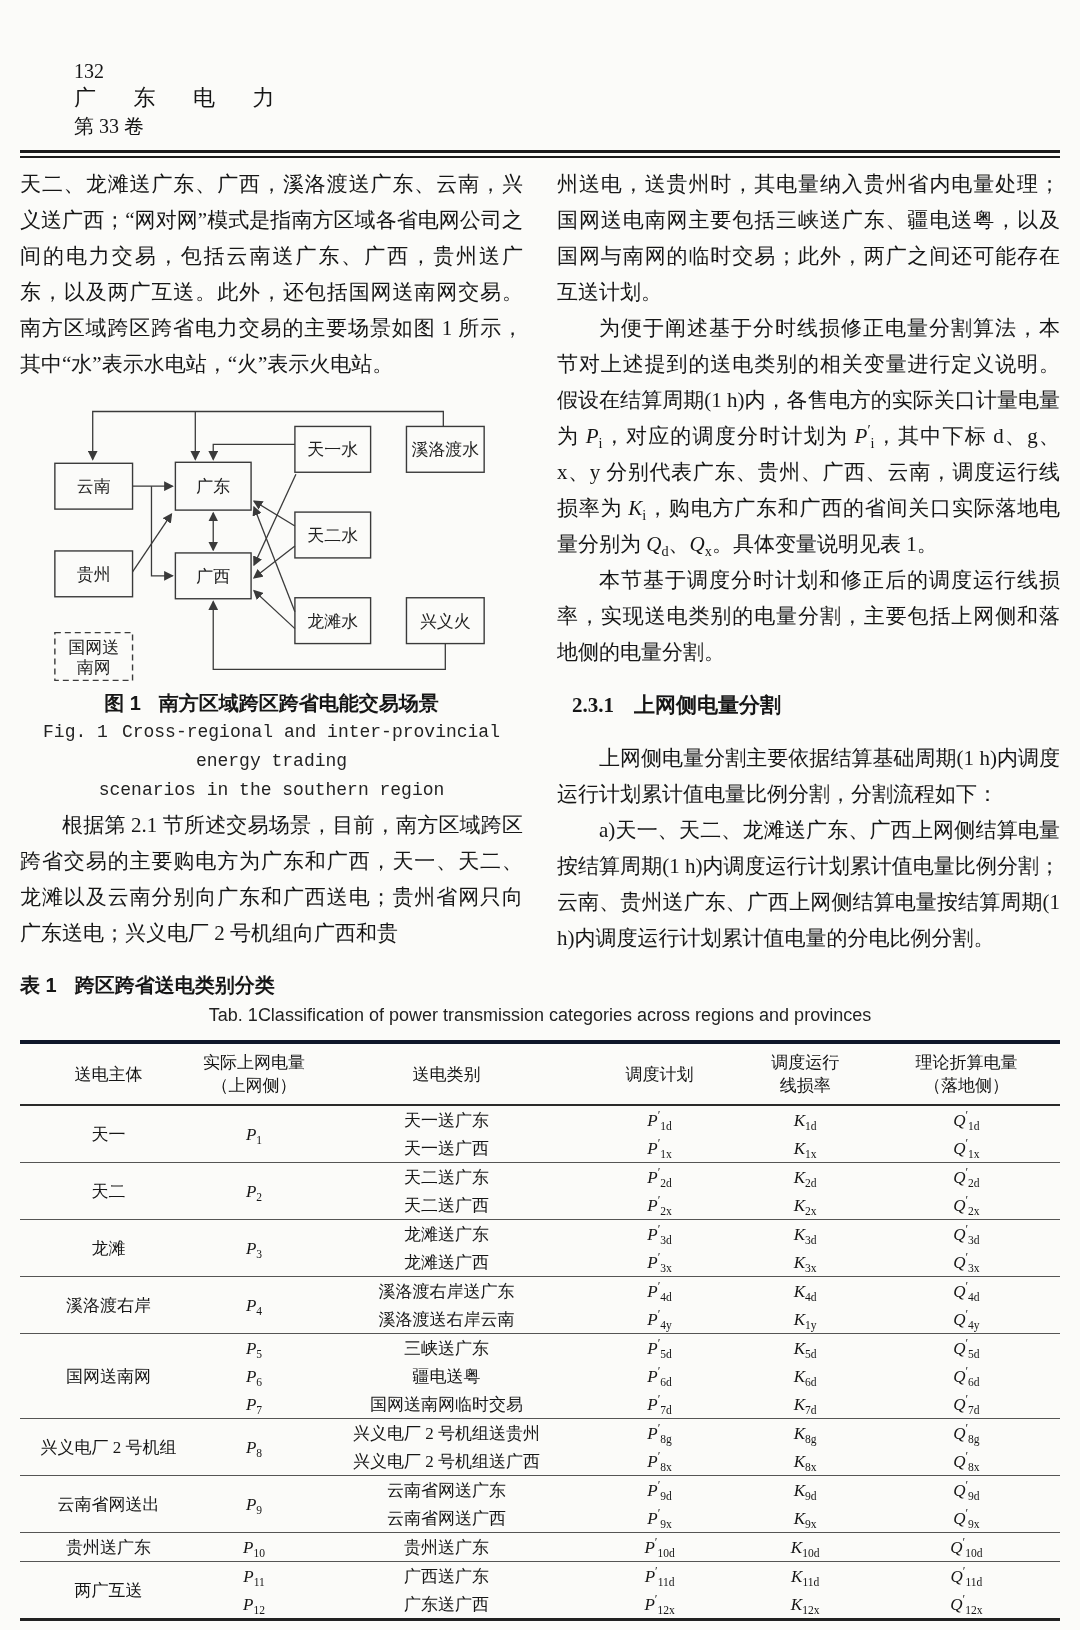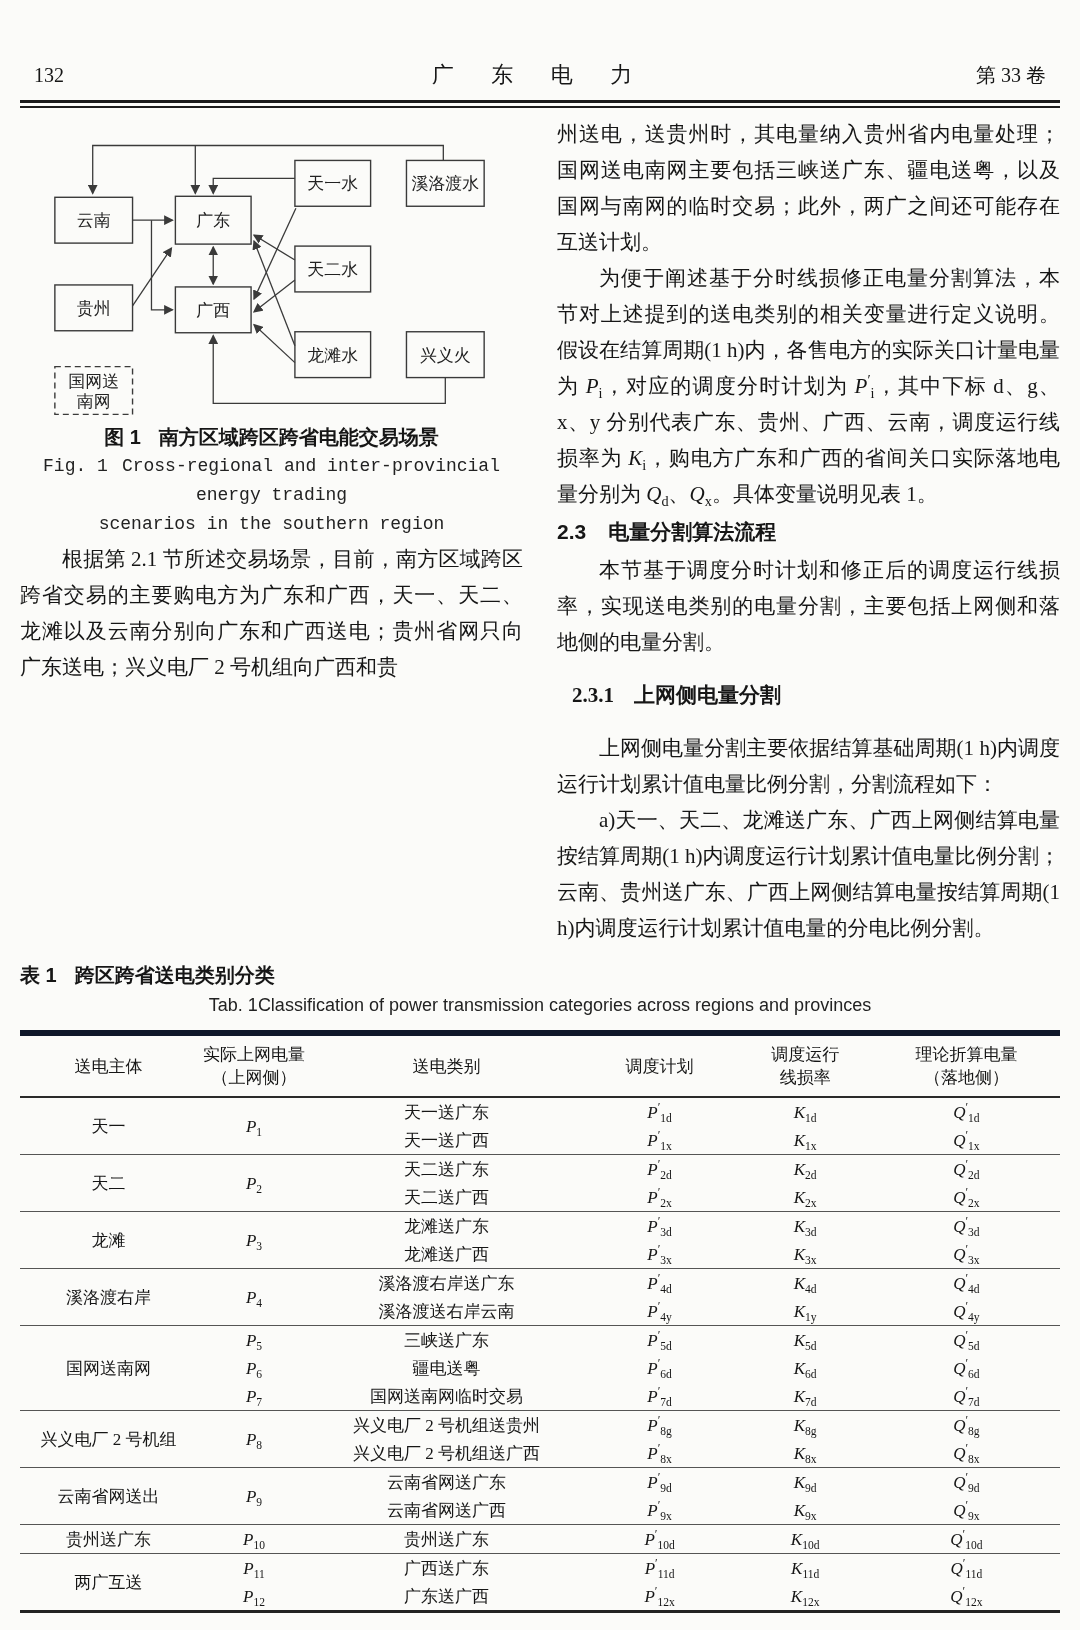--- a/index.html
+++ b/index.html
@@ -6,21 +6,21 @@
   body{
     width:1080px;height:1630px;
     background:#fbfbf9;color:#161616;
     font-family:"Liberation Serif", serif;
     overflow:hidden;
   }
   .page{position:relative;width:1040px;margin:0 auto;padding-top:60px;}
 
   
   .runhead{display:flex;align-items:baseline;justify-content:space-between;
-    padding:0 14px 10px 14px;font-size:20px;}
+    padding:0 14px 10px 14px;font-size:20px;flex-direction:column;}
   .runhead .journal{font-size:22px;letter-spacing:16px;margin-left:40px;}
   .rule-double{border-top:3px solid #1c1c1c;border-bottom:2px solid #1c1c1c;height:3px;}
 
   
   .cols{display:flex;gap:34px;margin-top:8px;}
   .col{width:503px;font-size:21px;line-height:36px;text-align:justify;}
   p.body{margin:0;}
   p.body.indent{text-indent:2em;}
   .sec-head{font-family:"Liberation Sans", sans-serif;font-weight:bold;
     font-size:21px;line-height:40px;margin:0;text-align:left;}
@@ -47,21 +47,21 @@
 
   
   .tablewrap{margin-top:14px;}
   .tab-cap-cn{font-family:"Liberation Sans", sans-serif;font-weight:bold;
     font-size:20px;text-align:left;line-height:30px;}
   .tab-cap-cn .num{margin-right:18px;}
   .tab-cap-en{font-family:"Liberation Sans", sans-serif;font-size:18px;
     text-align:center;line-height:30px;color:#222;}
   .tab-cap-en .num{margin-right:0;}
   table.data{width:100%;border-collapse:collapse;margin-top:10px;
-    border-top:6px solid #0f172a;border-bottom:3px solid #222;font-size:17px;}
+    border-top:4px solid #0f172a;border-bottom:3px solid #222;font-size:17px;}
   table.data th{font-weight:normal;white-space:pre-line;padding:7px 2px;
     border-bottom:2px solid #2a2a2a;line-height:23px;}
   table.data td{text-align:center;vertical-align:middle;padding:3.5px 2px;
     line-height:21px;}
   table.data tr.group-start td{border-top:1.6px solid #555;}
   table.data tbody tr:first-child td{border-top:none;}
 </style>
 </head>
 <body>
 
@@ -70,20 +70,21 @@
   <div class="runhead">
     <span>132</span>
     <span class="journal">广 东 电 力</span>
     <span>第 33 卷</span>
   </div>
   <div class="rule-double"></div>
 
   <div class="cols">
 
     <div class="col">
+      <p class="body">天二、龙滩送广东、广西，溪洛渡送广东、云南，兴义送广西；“网对网”模式是指南方区域各省电网公司之间的电力交易，包括云南送广东、广西，贵州送广东，以及两广互送。此外，还包括国网送南网交易。南方区域跨区跨省电力交易的主要场景如图 1 所示，其中“水”表示水电站，“火”表示火电站。</p>
 
       <div class="figure">
         <svg width="503" height="296" viewBox="0 0 505 296">
           <defs>
             <marker id="arr" viewBox="0 0 10 10" refX="8.5" refY="5" markerWidth="7.5" markerHeight="7.5" orient="auto-start-reverse">
               <path d="M0 0 L10 5 L0 10 z" fill="#3a3a3a"></path>
             </marker>
           </defs>
 
           <path class="figline" d="M425 38 V23 H73 V71" marker-end="url(#arr)"></path>
@@ -151,23 +152,20 @@
         </div>
       </div>
 
       <p class="body indent">根据第 2.1 节所述交易场景，目前，南方区域跨区跨省交易的主要购电方为广东和广西，天一、天二、龙滩以及云南分别向广东和广西送电；贵州省网只向广东送电；兴义电厂 2 号机组向广西和贵</p>
     </div>
 
     <div class="col">
       <p class="body">州送电，送贵州时，其电量纳入贵州省内电量处理；国网送电南网主要包括三峡送广东、疆电送粤，以及国网与南网的临时交易；此外，两广之间还可能存在互送计划。</p>
       <p class="body indent" id="para2-math">为便于阐述基于分时线损修正电量分割算法，本节对上述提到的送电类别的相关变量进行定义说明。假设在结算周期(1 h)内，各售电方的实际关口计量电量为 <i class="var">P</i><sub>i</sub>，对应的调度分时计划为 <i class="var">P</i><span class="prime">′</span><sub>i</sub>，其中下标 d、g、x、y 分别代表广东、贵州、广西、云南，调度运行线损率为 <i class="var">K</i><sub>i</sub>，购电方广东和广西的省间关口实际落地电量分别为 <i class="var">Q</i><sub>d</sub>、<i class="var">Q</i><sub>x</sub>。具体变量说明见表 1。</p>
 
-      <h3 class="sec-head">
-        <span class="num">2.3</span><span>电量分割算法流程</span>
-      </h3>
       <p class="body indent">本节基于调度分时计划和修正后的调度运行线损率，实现送电类别的电量分割，主要包括上网侧和落地侧的电量分割。</p>
 
       <h4 class="subsec-head">
         <span class="num">2.3.1</span><span>上网侧电量分割</span>
       </h4>
       <p class="body indent">上网侧电量分割主要依据结算基础周期(1 h)内调度运行计划累计值电量比例分割，分割流程如下：</p>
       <p class="body indent">a)天一、天二、龙滩送广东、广西上网侧结算电量按结算周期(1 h)内调度运行计划累计值电量比例分割；云南、贵州送广东、广西上网侧结算电量按结算周期(1 h)内调度运行计划累计值电量的分电比例分割。</p>
     </div>
   </div>
 

